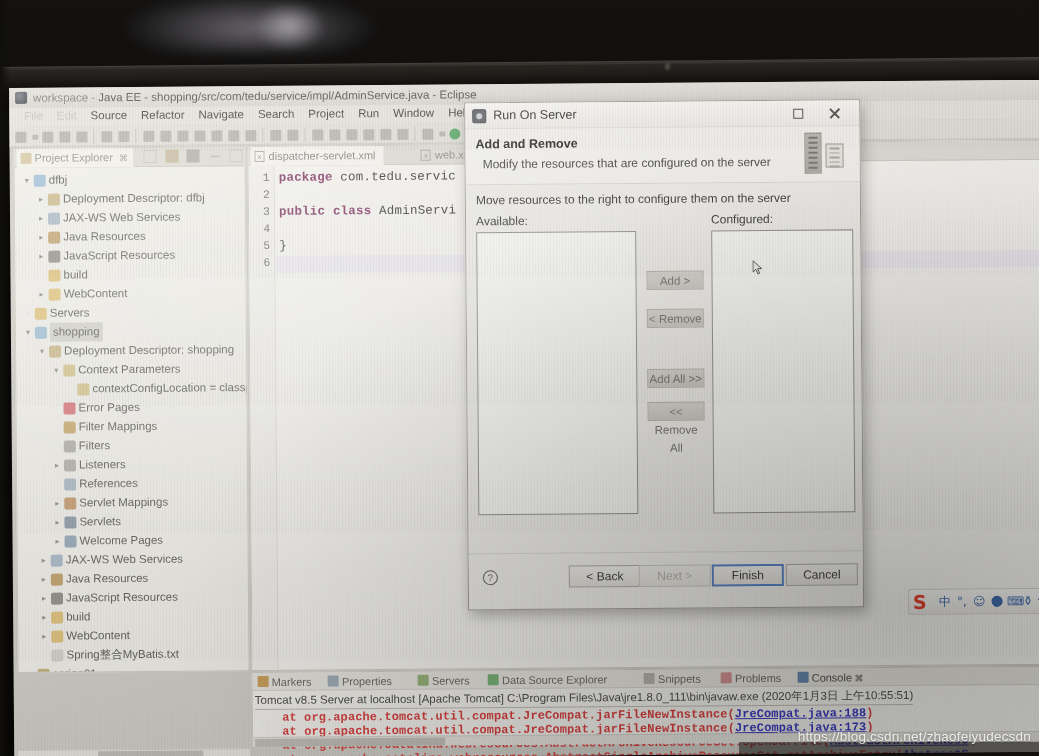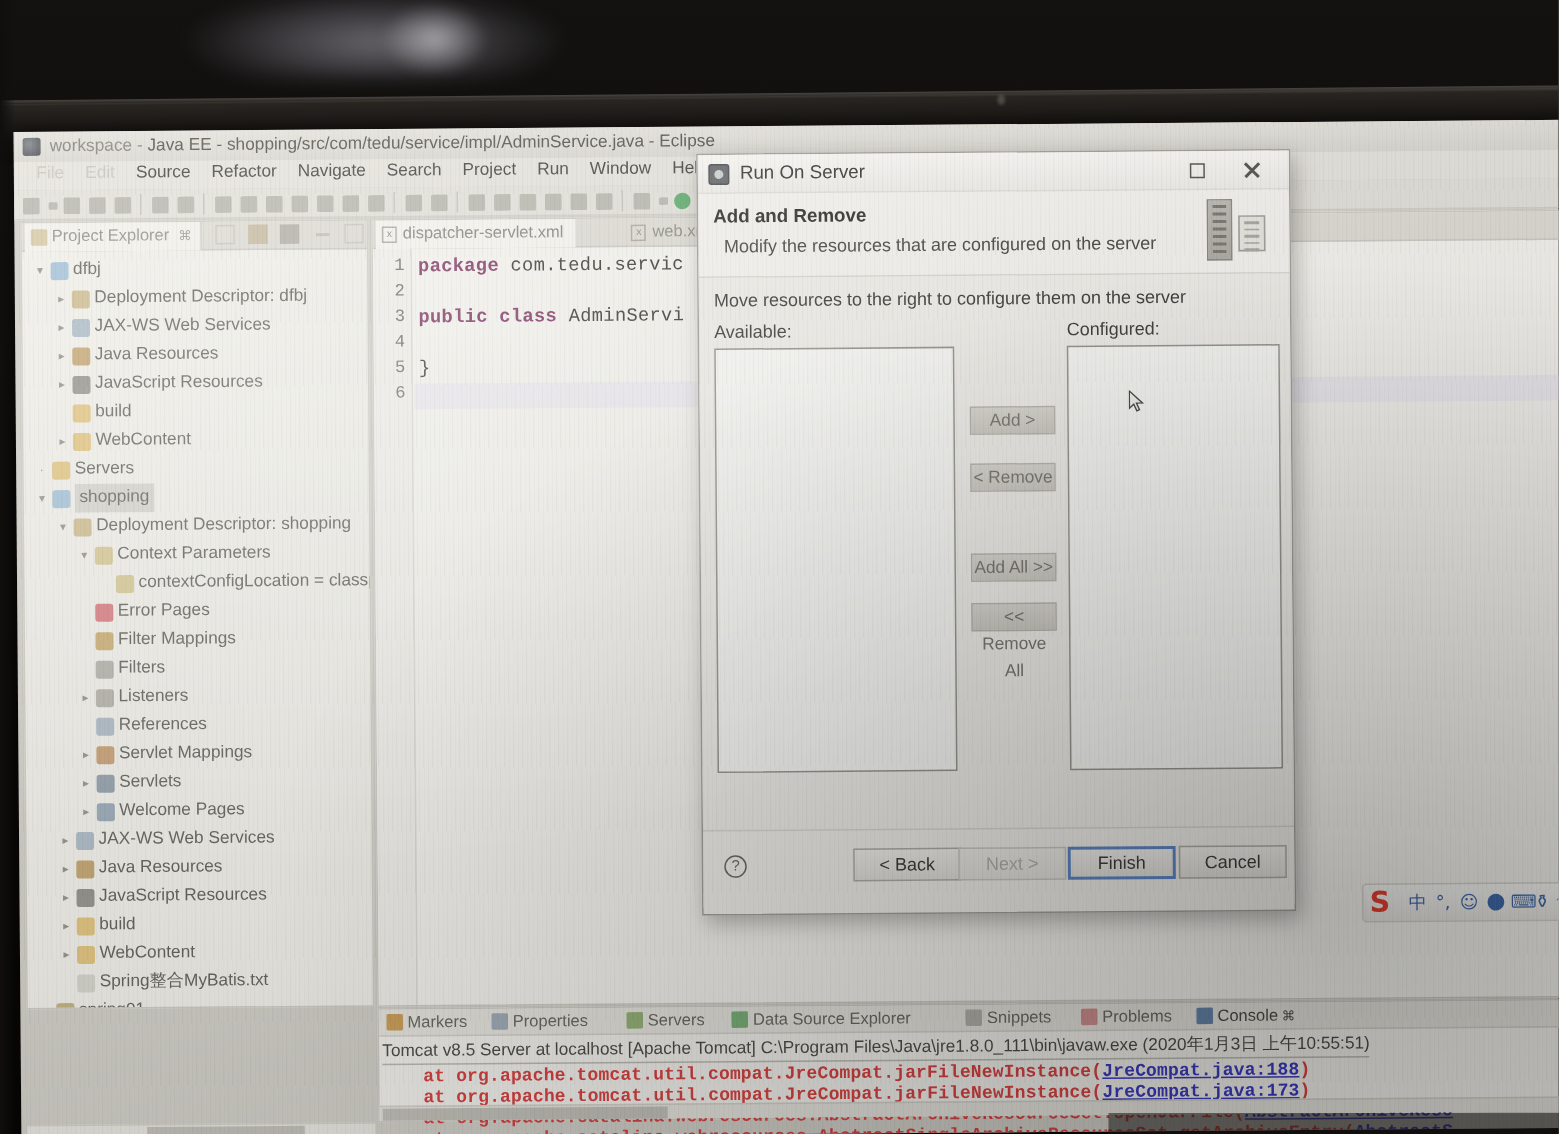--- a/index.html
+++ b/index.html
@@ -666,13 +666,14 @@
       </div>
     </div>
 
     <div id="wash"></div>
     <div id="scan"></div>
     <div id="blur-soft"></div>
   </div>
 
   <div class="left-dark"></div>
   <div class="dark-strip"></div>
+  <div class="watermark">https://blog.csdn.net/zhaofeiyudecsdn</div>
 </div>
 
 </body></html>

